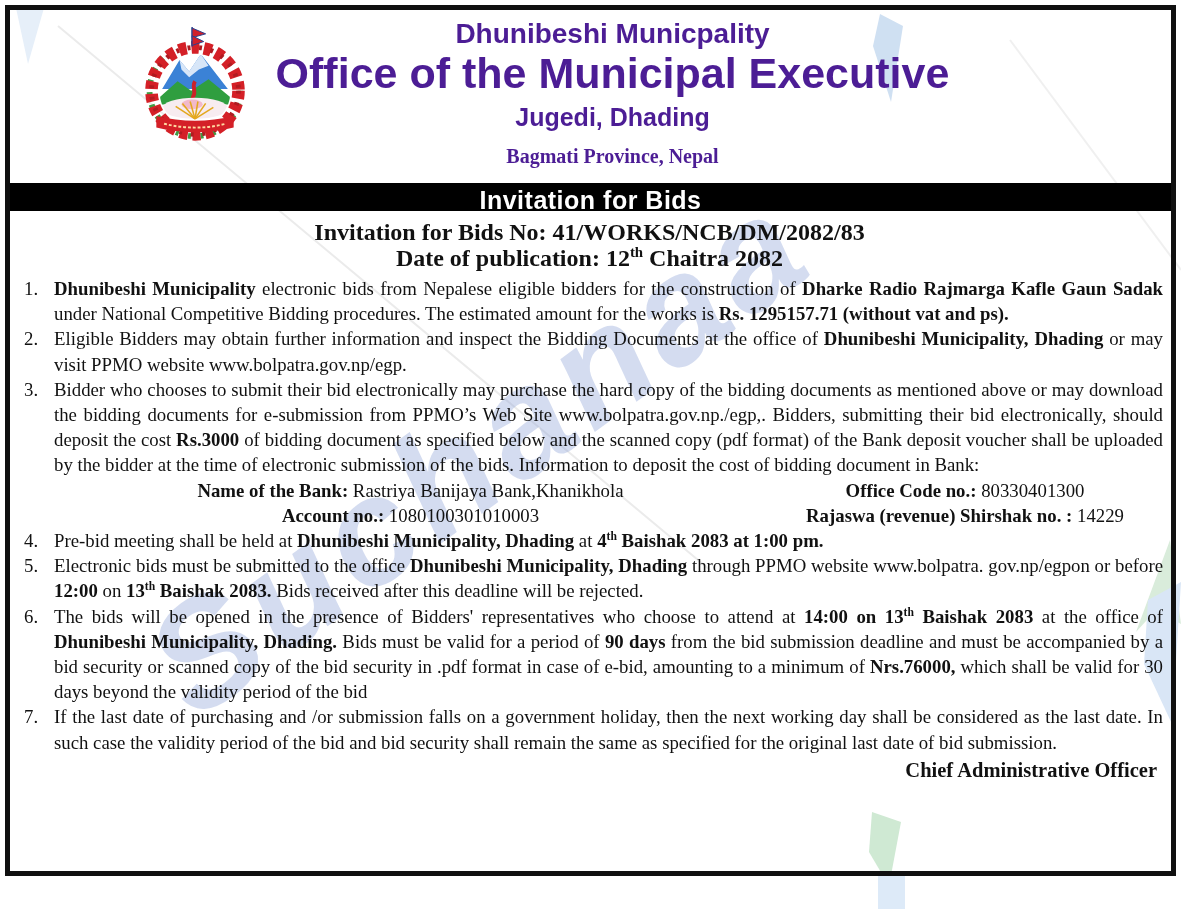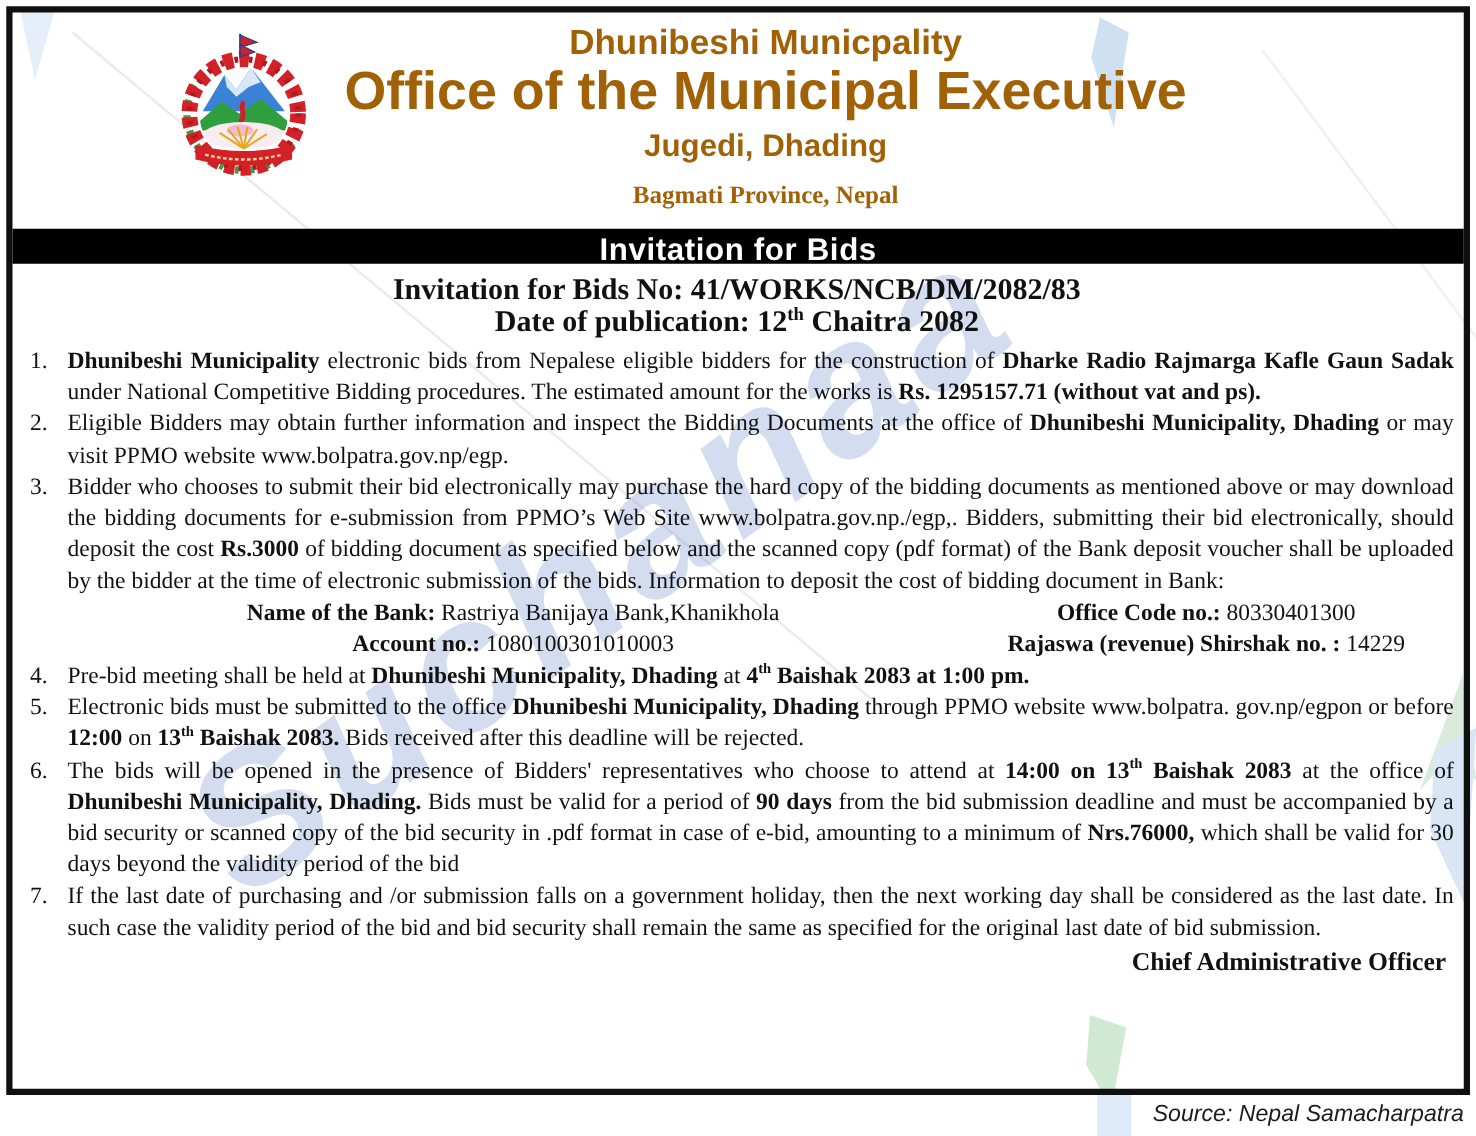--- a/index.html
+++ b/index.html
@@ -6,21 +6,21 @@
   .canvas { position:relative; width:1181px; height:909px; background:#ffffff; overflow:hidden;
             font-family:"Liberation Serif", serif; color:#111111; }
   .deco { position:absolute; left:0; top:0; z-index:0; }
   .watermark { position:absolute; z-index:0; left:115px; top:610px; transform:rotate(-36deg);
                transform-origin:0 0; font-family:"Liberation Sans", sans-serif; font-weight:bold;
                font-style:italic; font-size:150px; letter-spacing:8px; color:rgba(141,162,216,0.38);
                white-space:nowrap; }
   .doc { position:absolute; z-index:1; left:5px; top:5px; width:1161px; height:861px;
          border:5px solid #101010; background:transparent; }
   .header { position:relative; height:157px; text-align:center;
-            font-family:"Liberation Sans", sans-serif; font-weight:bold; color:#a16207;padding-left:44px; }
+            font-family:"Liberation Sans", sans-serif; font-weight:bold; color:#4c1d95;padding-left:44px; }
   .logo { position:absolute; left:127px; top:16px; width:116px; height:122px; }
   .h-org   { font-size:28px; line-height:32px; padding-top:8px; }
   .h-office{ font-size:43px; line-height:44px; margin-top:1px; }
   .h-addr  { font-size:25px; line-height:29px; margin-top:8px; }
   .h-prov  { font-size:20px; line-height:24px; margin-top:12px;font-family:Liberation Serif, serif; }
   .banner { height:28px; line-height:34px; background:#000000; color:#ffffff; text-align:center;
             font-family:"Liberation Sans", sans-serif; font-weight:bold; font-size:25px; letter-spacing:0.5px;margin-top:16px; }
   .main { padding:4px 8px 0 6px; font-size:18.8px; line-height:25.2px; }
   .meta { text-align:center; font-weight:bold; font-size:24px; line-height:26px; }
   .meta1 { margin-top:4px; }
@@ -134,15 +134,14 @@
           <div class="item">
             <span class="num">7.</span>
             <div class="itext"><span>If the last date of purchasing and /or submission falls on a government holiday, then the next working day shall be considered as the last date. In such case the validity period of the bid and bid security shall remain the same as specified for the original last date of bid submission.</span></div>
           </div>
         </div>
       <div class="sign">Chief Administrative Officer</div>
     </div>
 
   </div>
 
-  <div class="source">Source: Nepal Samacharpatra</div>
 
 </div>
 
 </body></html>

